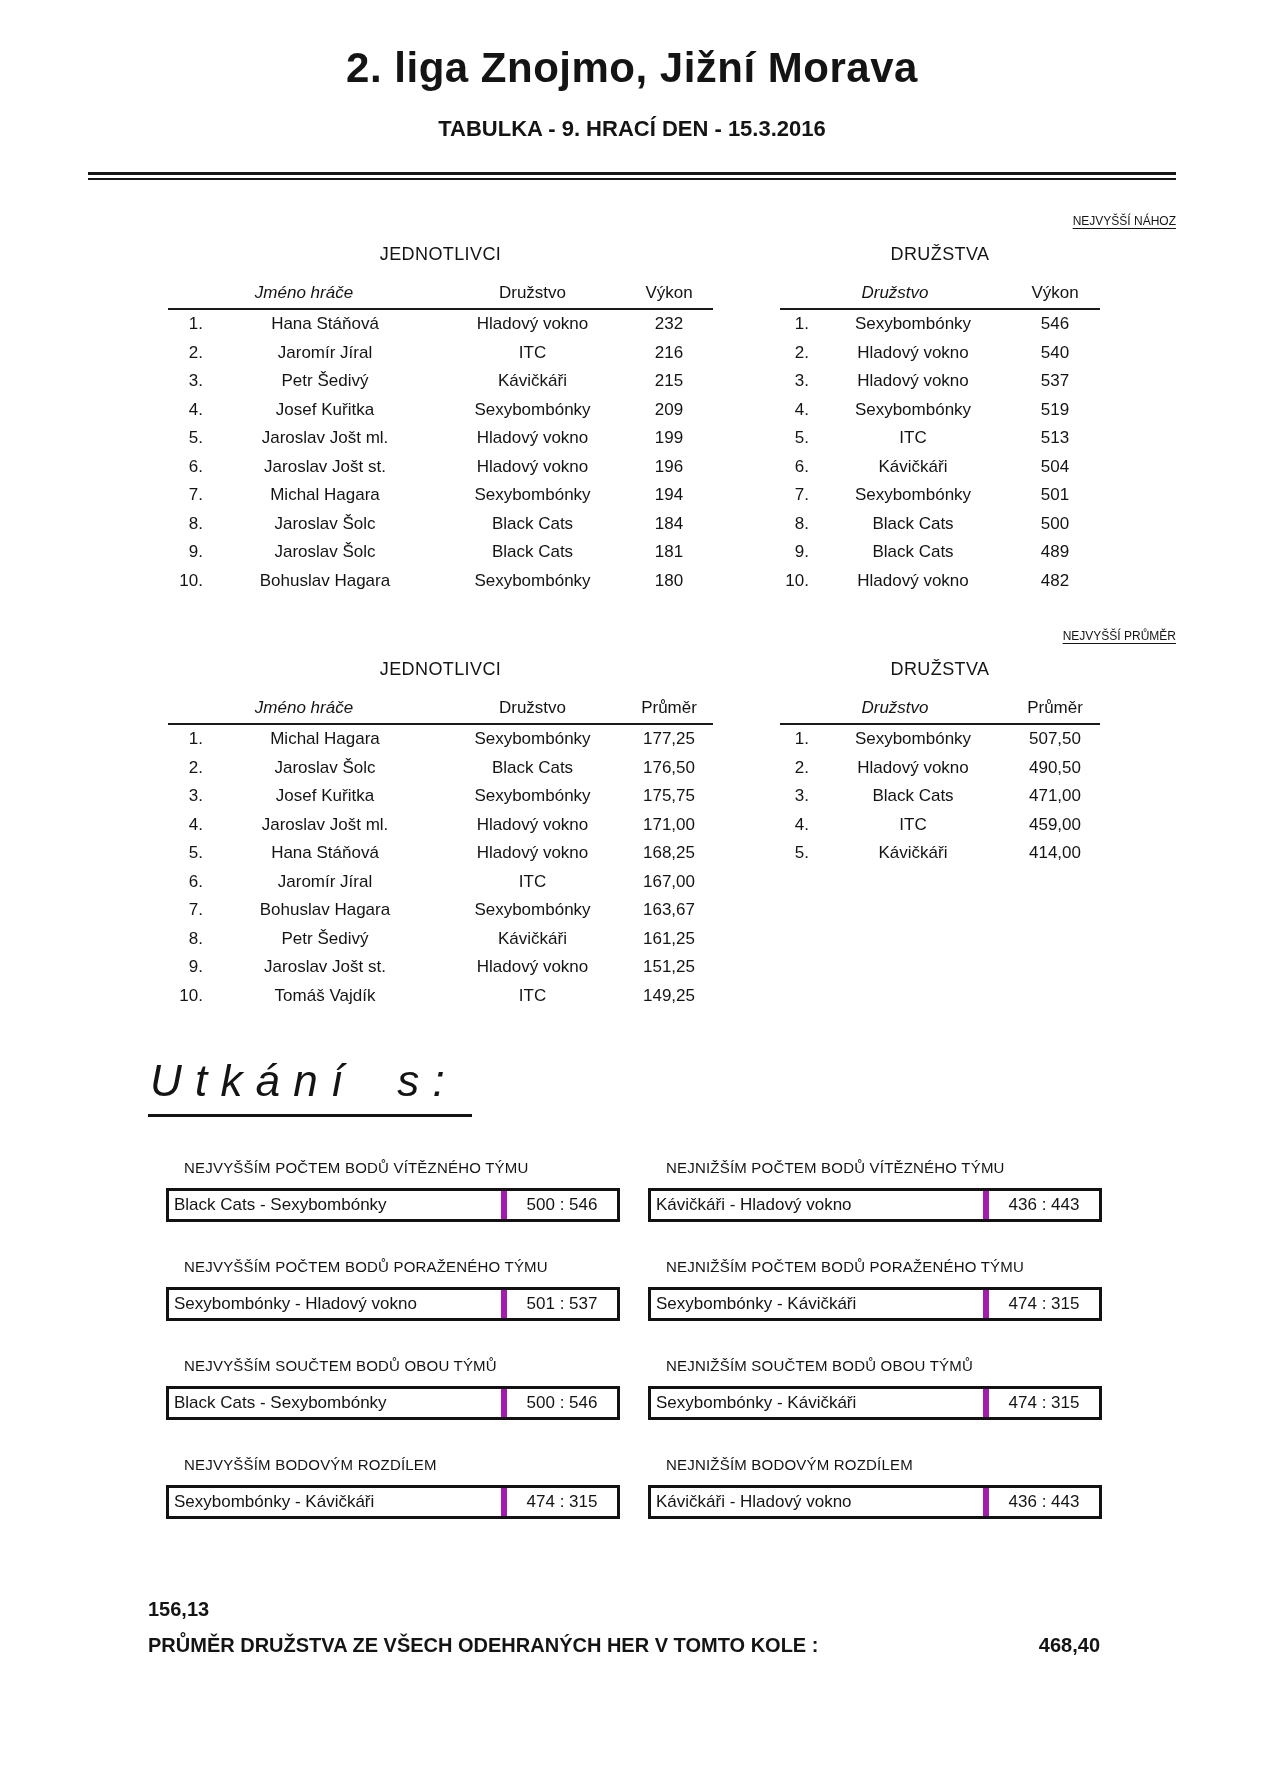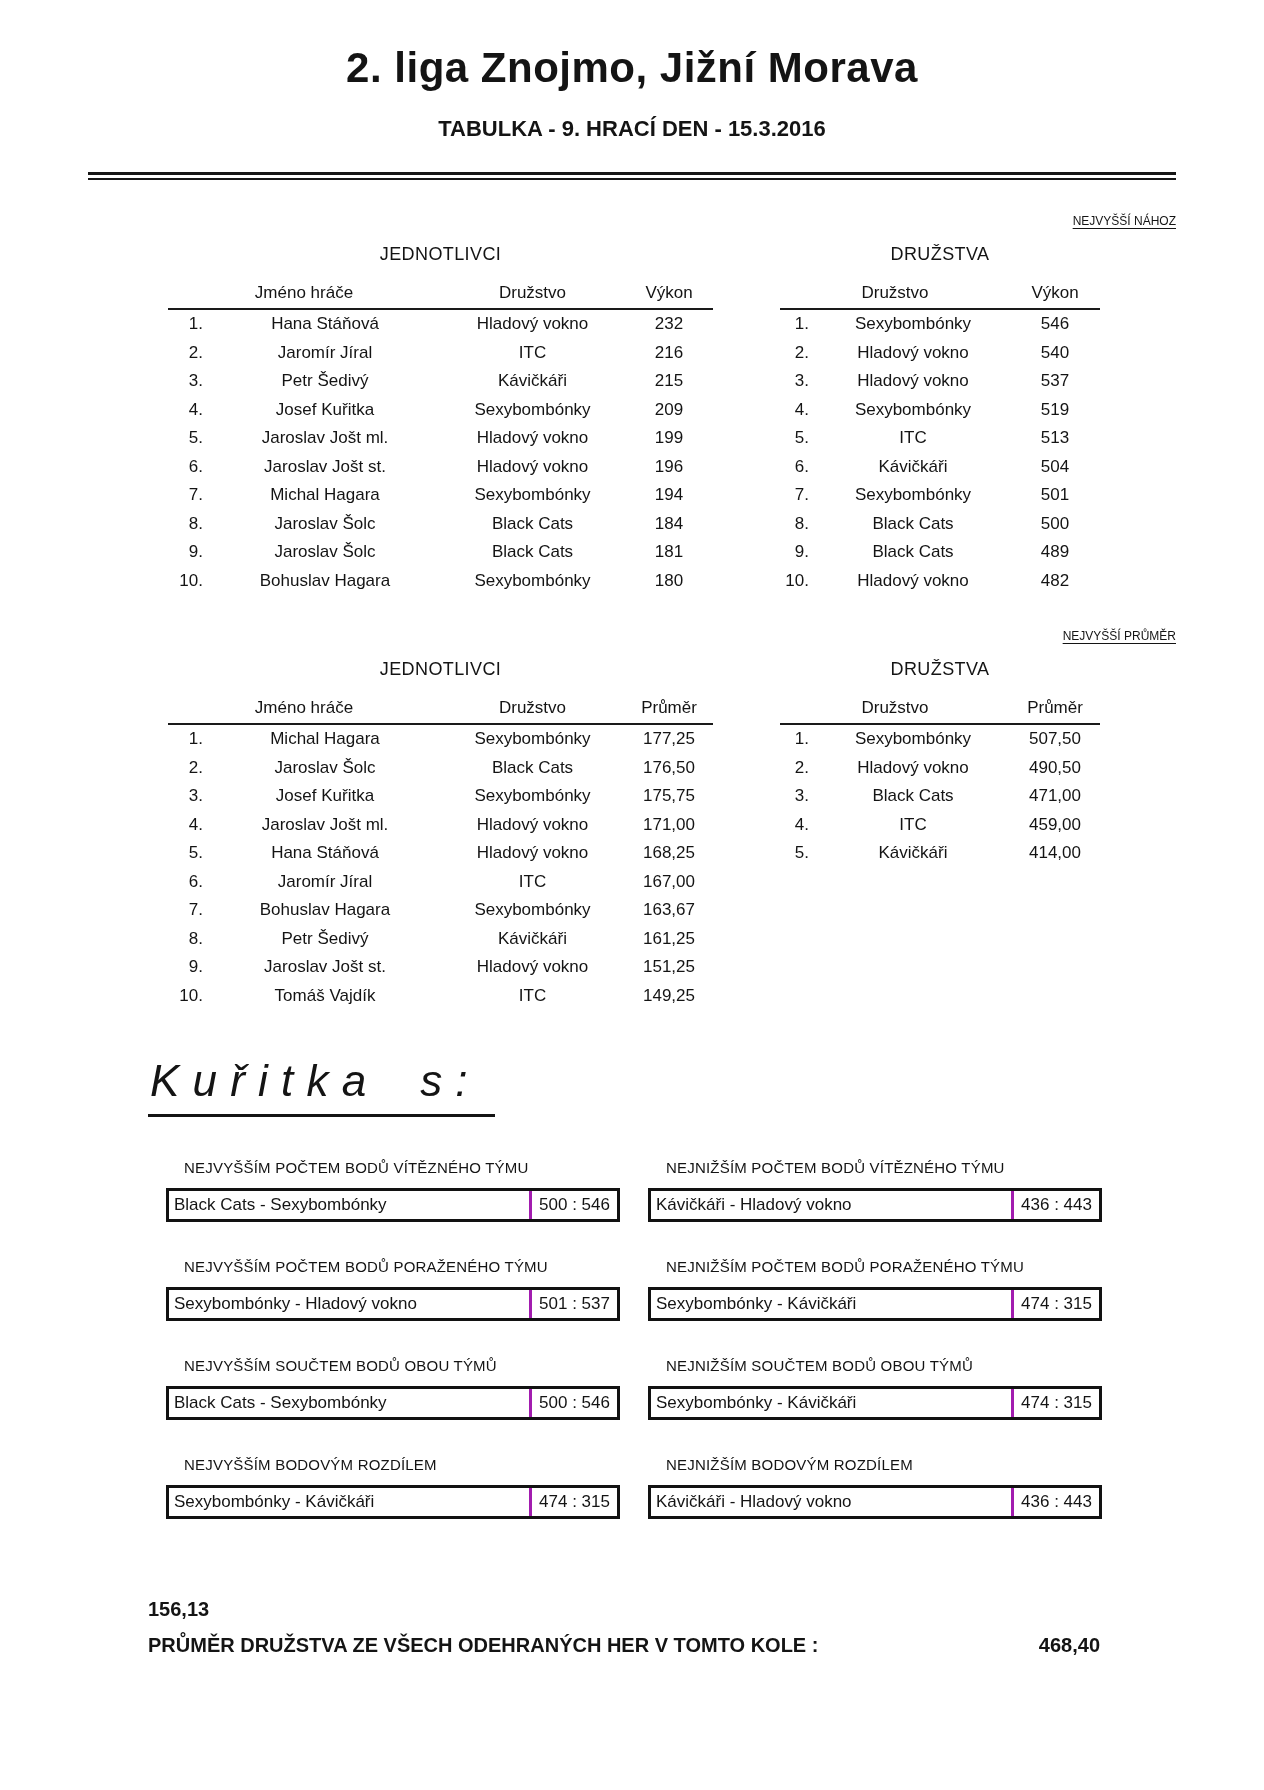--- a/index.html
+++ b/index.html
@@ -17,42 +17,42 @@
 
   .section-heading { margin:34px 0 0 60px; font-size:12px; text-decoration:underline; text-underline-offset:3px;text-align:right; }
   .tables { display:flex; margin-top:16px; margin-left:80px; }
   .tblgrp-ind { width:545px; }
   .tblgrp-team { width:320px; margin-left:67px; }
   .tbl-sub { text-align:center; font-size:18px; margin-bottom:18px; letter-spacing:.4px; }
   .tbl { display:grid; }
   .tbl-ind { grid-template-columns:42px 1fr 185px 88px; }
   .tbl-team { grid-template-columns:36px 1fr 90px; }
   .th { font-size:17px; padding-bottom:5px; border-bottom:2px solid #1a1a1a; }
-  .th.span2 { grid-column:1 / 3; text-align:center; }
+  .th.span2 { grid-column:1 / 3; text-align:center;font-style:italic; }
   .th.center { text-align:center; }
   .cell { font-size:17px; height:28.5px; line-height:28.5px; white-space:nowrap; overflow:hidden; }
   .tbl .cell:nth-child(n) { }
   .cell.rank { text-align:right; padding-right:7px; }
   .cell.name, .cell.team-left { text-align:center; }
   .cell.val { text-align:center; }
   .tbl > .cell { margin-top:0; }
 
   .utkani-wrap { margin:46px 0 0 60px; }
   .utkani {
     display:inline-block; font-size:44px; font-style:italic;
     letter-spacing:.30em; word-spacing:.35em;
     padding:0 14px 8px 2px; border-bottom:3px solid #141414;
   }
 
   .matches { margin:42px 0 0 78px; display:grid; grid-template-columns:454px 454px; column-gap:28px; }
   .match { margin-bottom:36px; }
   .match-label { font-size:15px; padding-left:18px; margin-bottom:12px; letter-spacing:.2px; }
   .match-box { display:flex; height:34px; border:3px solid #121212; background:#fff; }
   .match-teams { flex:1; display:flex; align-items:center; padding-left:5px; font-size:17px; white-space:nowrap; overflow:hidden; }
-  .match-score { width:88px; border-left:3px solid #a21caf; display:flex; align-items:center; justify-content:center; font-size:17px; }
+  .match-score { width:116px; border-left:6px solid #a21caf; display:flex; align-items:center; justify-content:center; font-size:17px; }
 
   .summary { margin:36px 0 0 60px; width:952px; }
   .summary-row { display:flex; justify-content:space-between; font-size:20px; font-weight:bold; line-height:36px; }
 </style>
 </head>
 <body>
 
 <div class="page">
 
   <div class="title">2. liga Znojmo, Jižní Morava</div>
@@ -261,21 +261,21 @@
             <div class="cell rank">5.</div>
             <div class="cell team-left">Kávičkáři</div>
             <div class="cell val">414,00</div>
           </div>
       </div>
 
     </div>
   </div>
 
   <div class="utkani-wrap">
-    <div class="utkani">Kuřitka s:</div>
+    <div class="utkani">Utkání s:</div>
   </div>
 
   <div class="matches">
 
       <div class="match">
         <div class="match-label">NEJVYŠŠÍM POČTEM BODŮ VÍTĚZNÉHO TÝMU</div>
         <div class="match-box">
           <div class="match-teams">Black Cats - Sexybombónky</div>
           <div class="match-score">500 : 546</div>
         </div>

